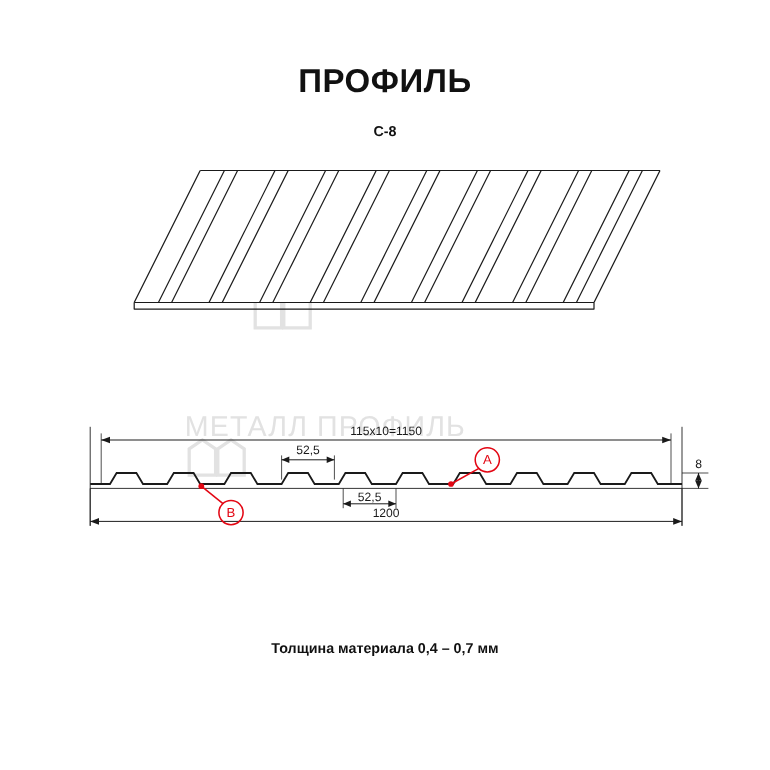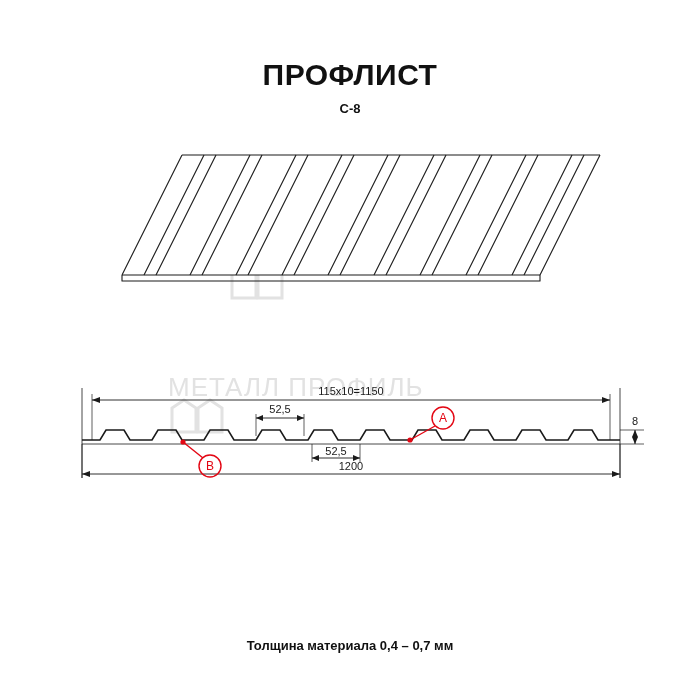--- a/index.html
+++ b/index.html
@@ -25,31 +25,31 @@
     left: 0;
     width: 700px;
     text-align: center;
     font-size: 30px;
     font-weight: bold;
     letter-spacing: 0.5px;
     color: #111111;
   }
   .subtitle {
     position: absolute;
-    top: 101px;
+    top: 112px;
     left: 0;
     width: 700px;
     text-align: center;
     font-size: 13px;
     font-weight: bold;
     color: #111111;
   }
   .footer-note {
     position: absolute;
-    top: 638px;
+    top: 582px;
     left: 0;
     width: 700px;
     text-align: center;
     font-size: 13px;
     font-weight: bold;
     color: #111111;
   }
   .iso-svg {
     position: absolute;
     top: 135px;
@@ -78,21 +78,21 @@
     user-select: none;
   }
   .wm-logo1 { top: 262px; left: 228px; }
   .wm-logo2 { top: 396px; left: 168px; }
 </style>
 </head>
 <body>
 
 <div class="page">
 
-  <div class="title">ПРОФЛИСТ</div>
+  <div class="title">ПРОФИЛЬ</div>
   <div class="subtitle">С-8</div>
 
   <div class="wm wm1">МЕТАЛЛ ПРОФИЛЬ</div>
   <div class="wm wm2">МЕТАЛЛ ПРОФИЛЬ</div>
 
   <svg class="wm-logo wm-logo1" width="58" height="40" viewBox="0 0 58 40">
     <path d="M4 36 L4 12 L16 4 L28 12 L28 36 Z" fill="none" stroke="#e2e2e2" stroke-width="3"></path>
     <path d="M30 36 L30 12 L42 4 L54 12 L54 36 Z" fill="none" stroke="#e2e2e2" stroke-width="3"></path>
   </svg>
   <svg class="wm-logo wm-logo2" width="58" height="40" viewBox="0 0 58 40">

